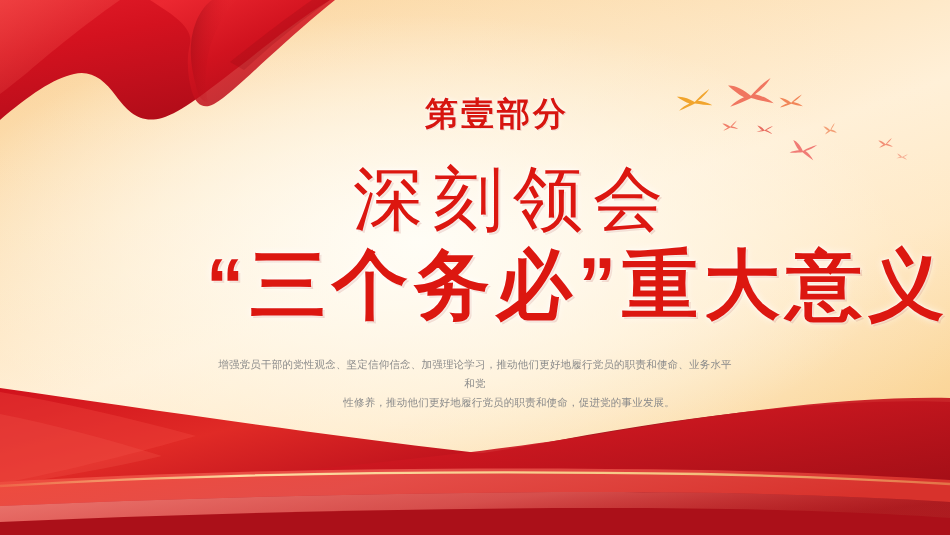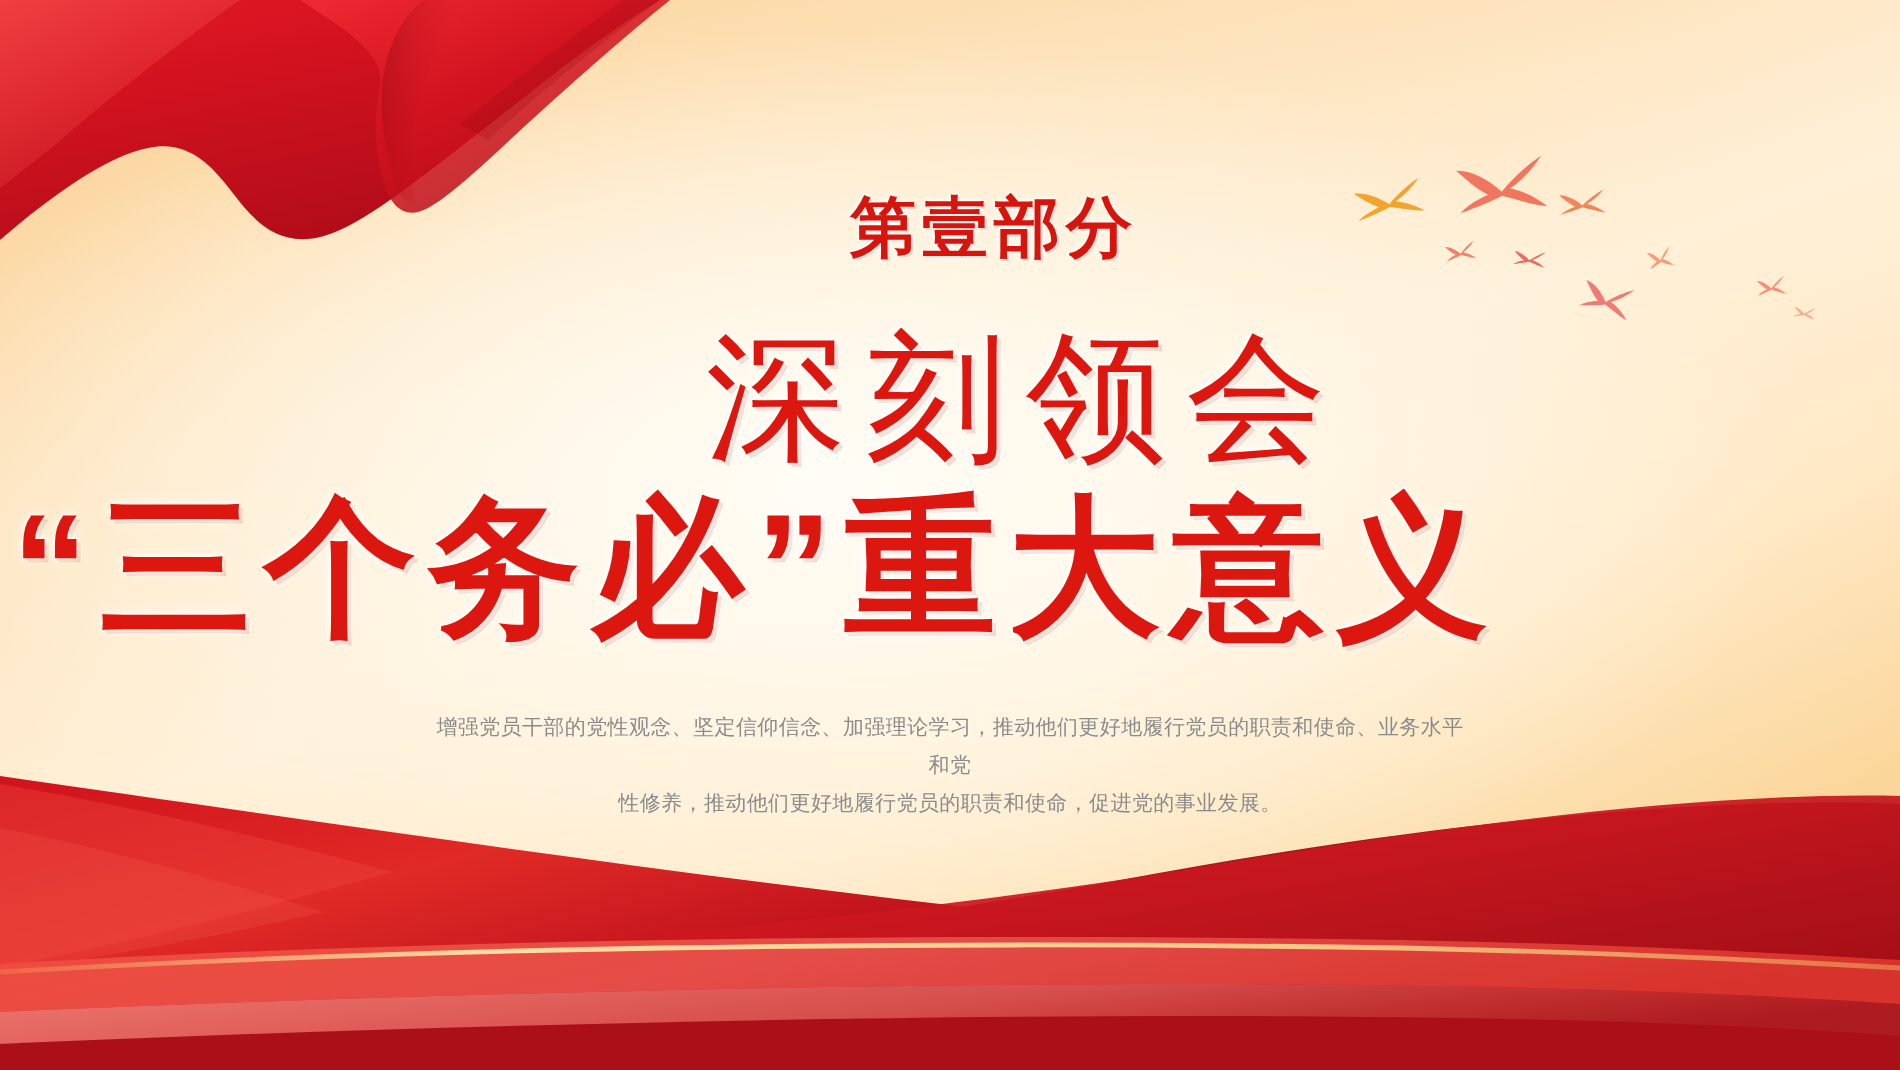--- a/index.html
+++ b/index.html
@@ -72,21 +72,21 @@
       0 0 8px rgba(255,255,255,0.75),
       2px 2px 0 rgba(150,10,5,0.16);
     margin-left: 33px;
   }
 
   .title-2 {
     position: absolute;
     top: 243px;
     left: 0;
     width: 950px;
-    text-align: left;
+    text-align: right;
     font-size: 76px;
     line-height: 84px;
     font-weight: bold;
     letter-spacing: 6px;
     text-indent: 6px;
     color: #dc1710;
     white-space: nowrap;
     text-shadow:
       0 0 3px rgba(255,255,255,0.95),
       0 0 8px rgba(255,255,255,0.75),
@@ -104,20 +104,21 @@
     line-height: 19px;
     color: #8b8b8b;
     letter-spacing: 0.2px;
   }
   .subtitle .ln {
     display: block;
   }
   .subtitle .ln2 {
     width: 400px;
     margin: 0 auto;
+    text-align: right;
   }
 </style>
 </head>
 <body>
 
 <div id="slide">
 
   <svg class="layer-svg" viewBox="0 0 950 535" preserveAspectRatio="none">
     <defs>
       <linearGradient id="flagG1" x1="0" y1="0" x2="0.55" y2="1">

